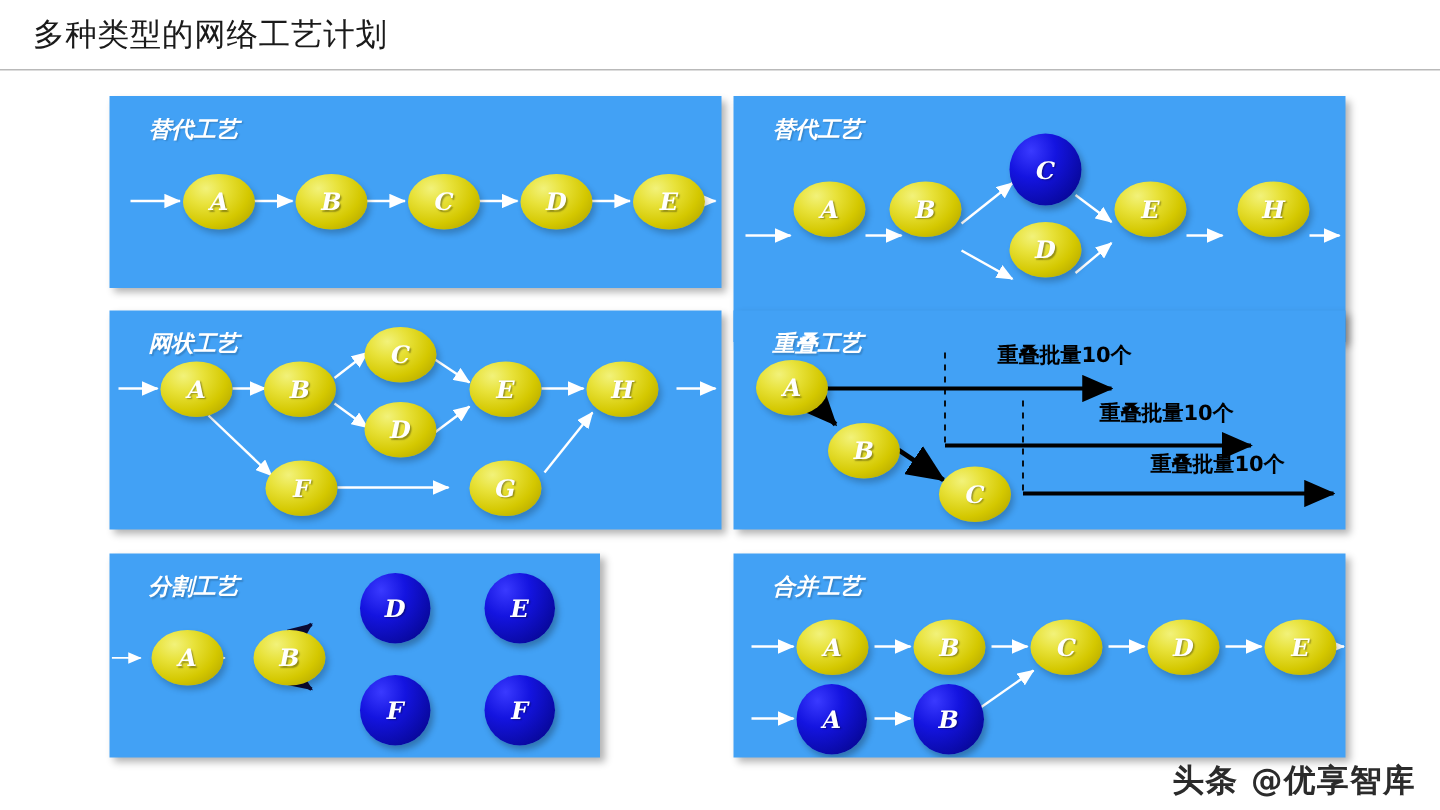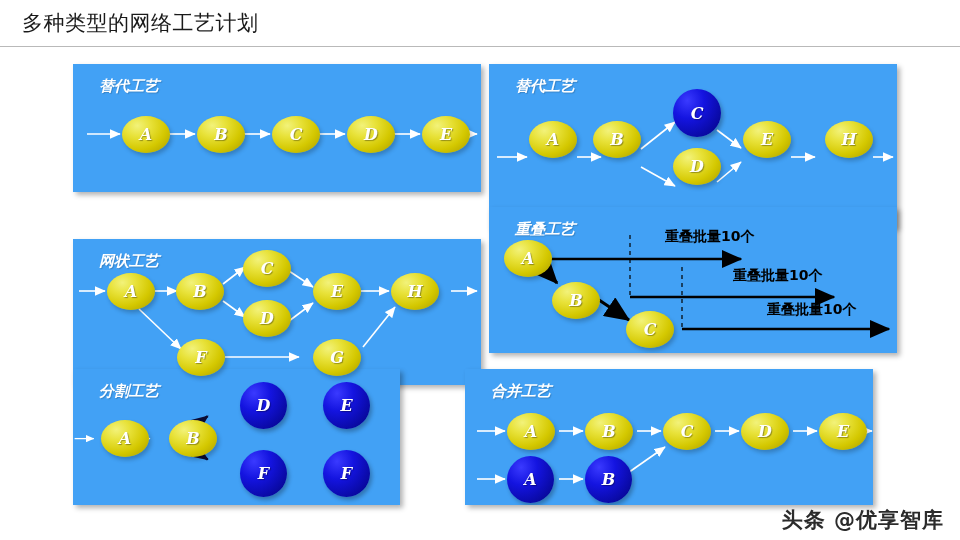--- a/index.html
+++ b/index.html
@@ -53,24 +53,24 @@
     font-size: 15px;
     font-weight: bold;
     font-style: italic;
     font-family: "DejaVu Sans", "Liberation Sans", sans-serif;
     white-space: nowrap;
     text-shadow: 1px 1px 1px rgba(0,0,0,0.18);
   }
 
   #panel-linear      { left: 73px;  top: 64px;  width: 408px; height: 128px; }
   #panel-alternative { left: 489px; top: 64px;  width: 408px; height: 164px; }
-  #panel-network     { left: 73px;  top: 207px; width: 408px; height: 146px; margin-top: 32px; }
+  #panel-network     { left: 73px;  top: 207px; width: 408px; height: 146px; }
   #panel-overlap     { left: 489px; top: 207px; width: 408px; height: 146px; }
   #panel-split       { left: 73px;  top: 369px; width: 327px; height: 136px; }
-  #panel-merge       { left: 465px; top: 369px; width: 408px; height: 136px; }
+  #panel-merge       { left: 489px; top: 369px; width: 408px; height: 136px; }
 
   
   .node {
     position: absolute;
     display: flex;
     align-items: center;
     justify-content: center;
     color: #ffffff;
     font-style: italic;
     font-weight: bold;

